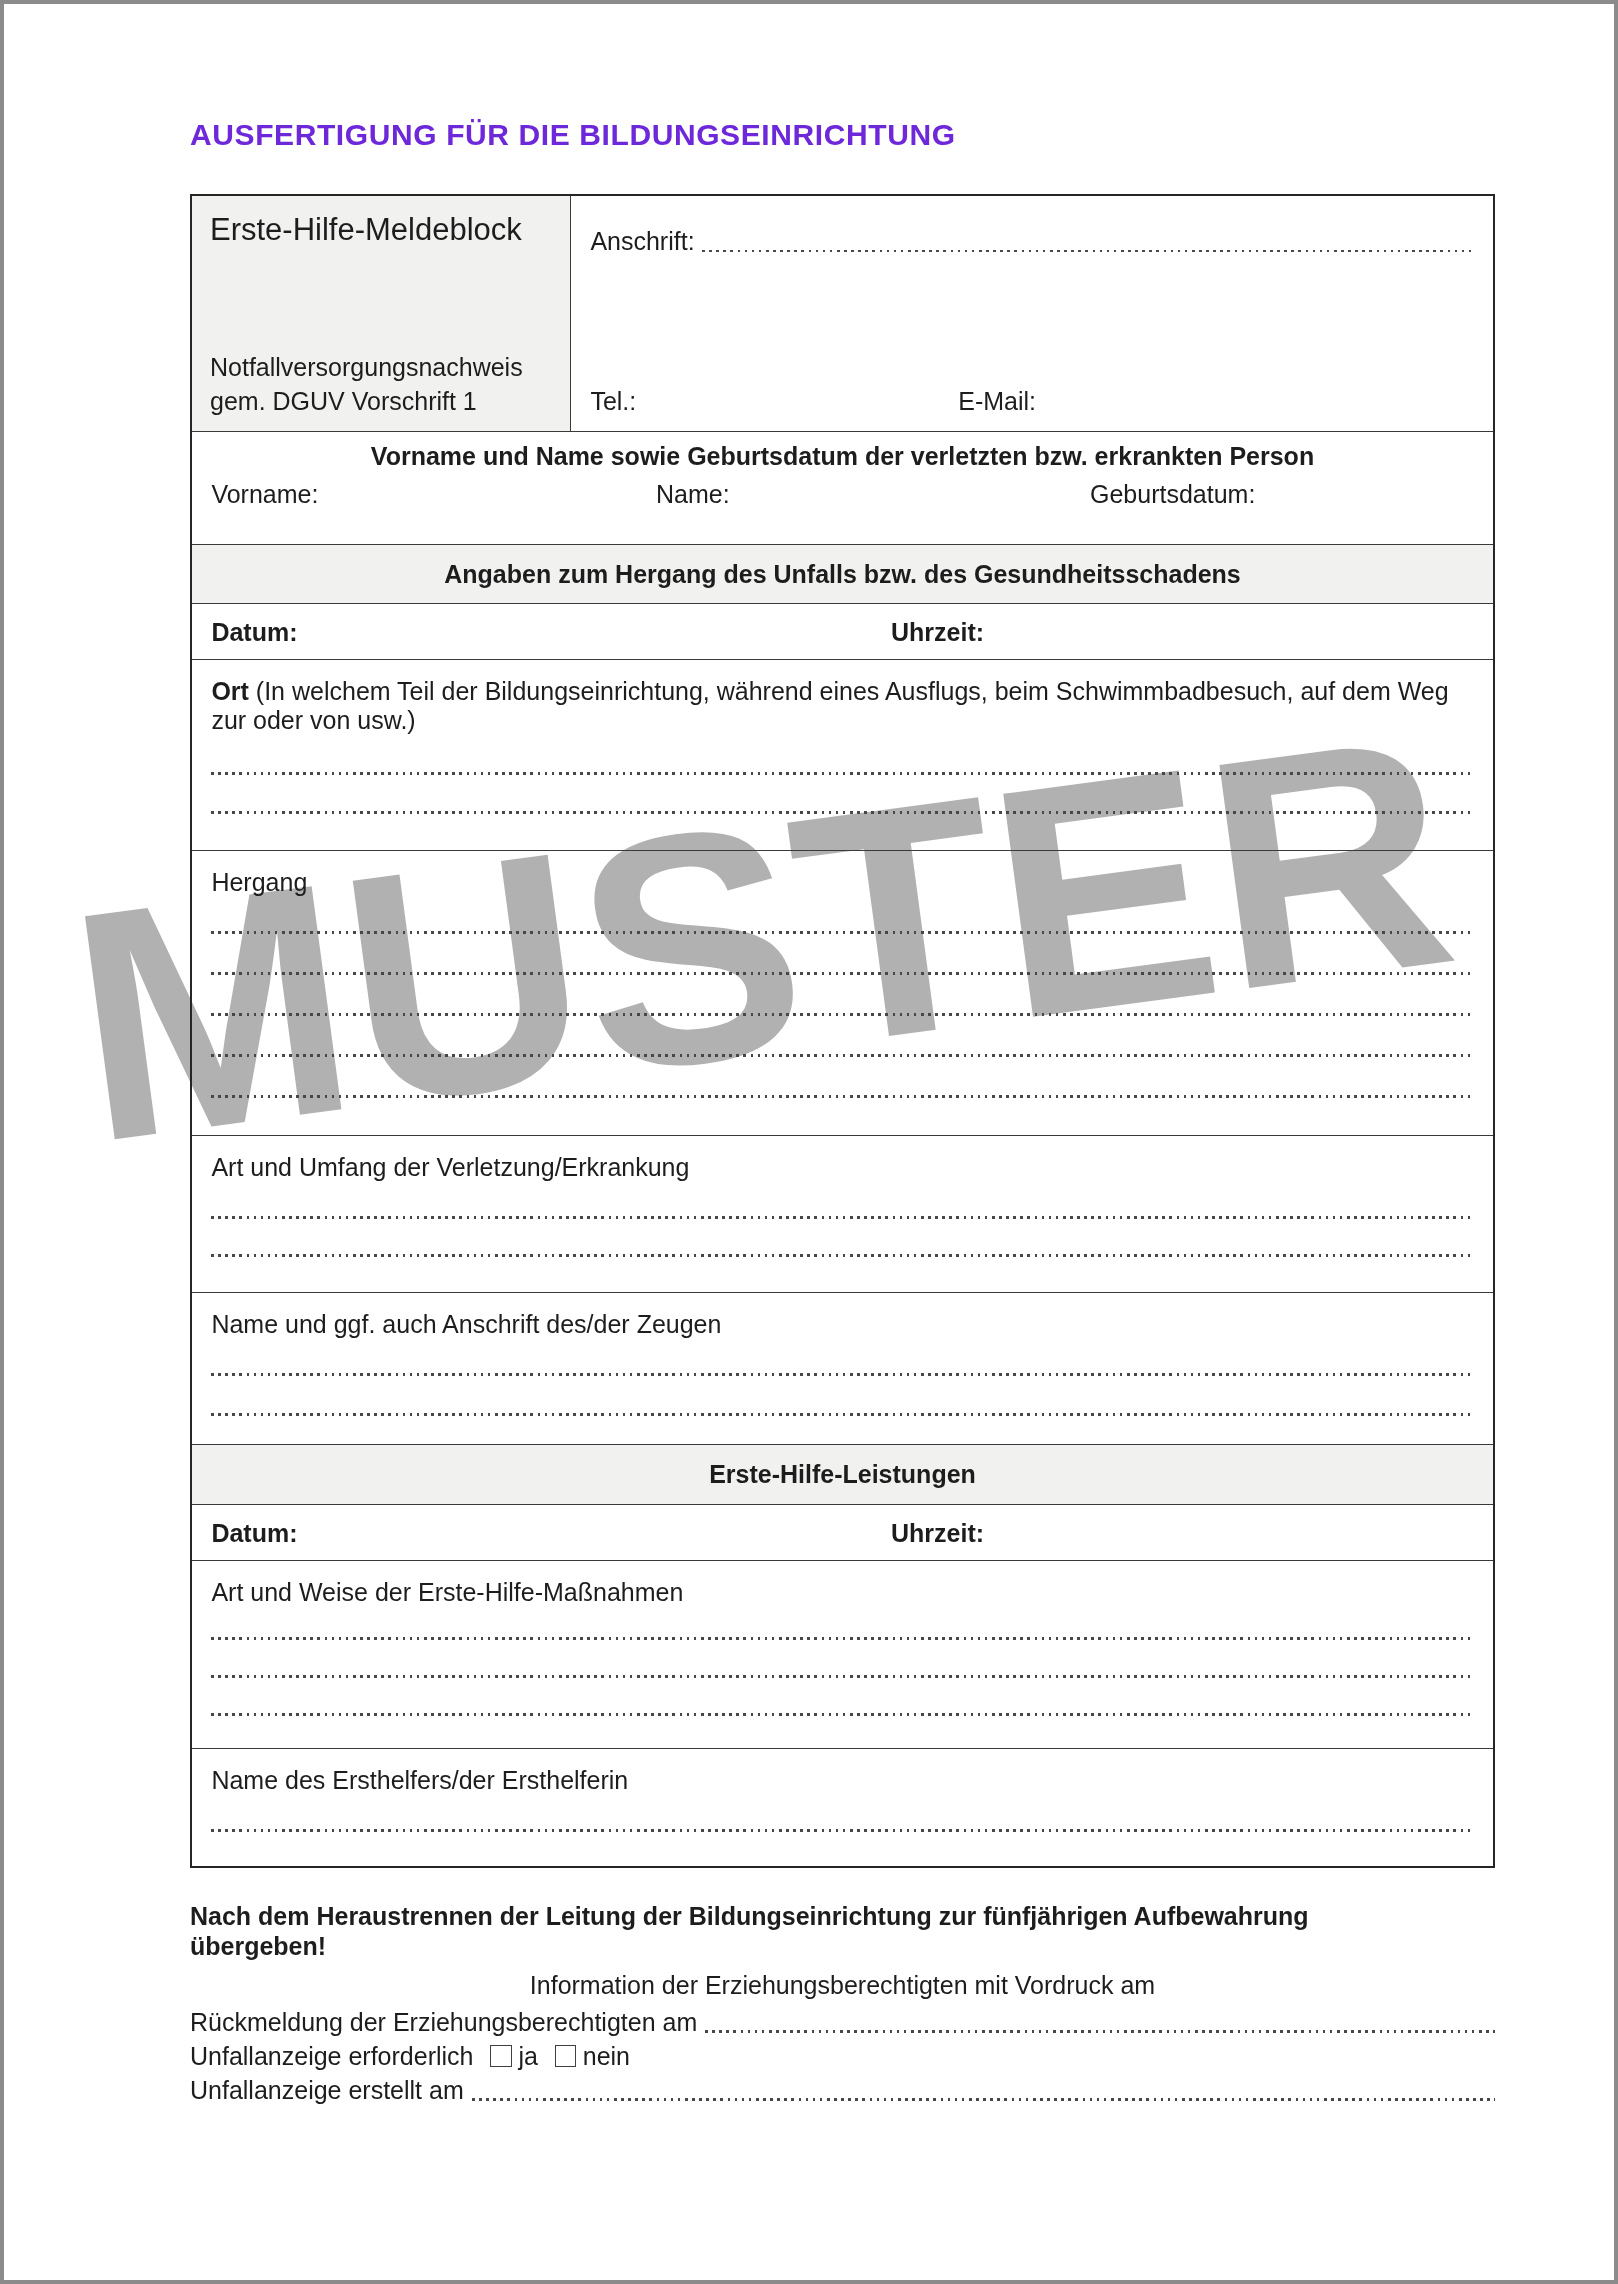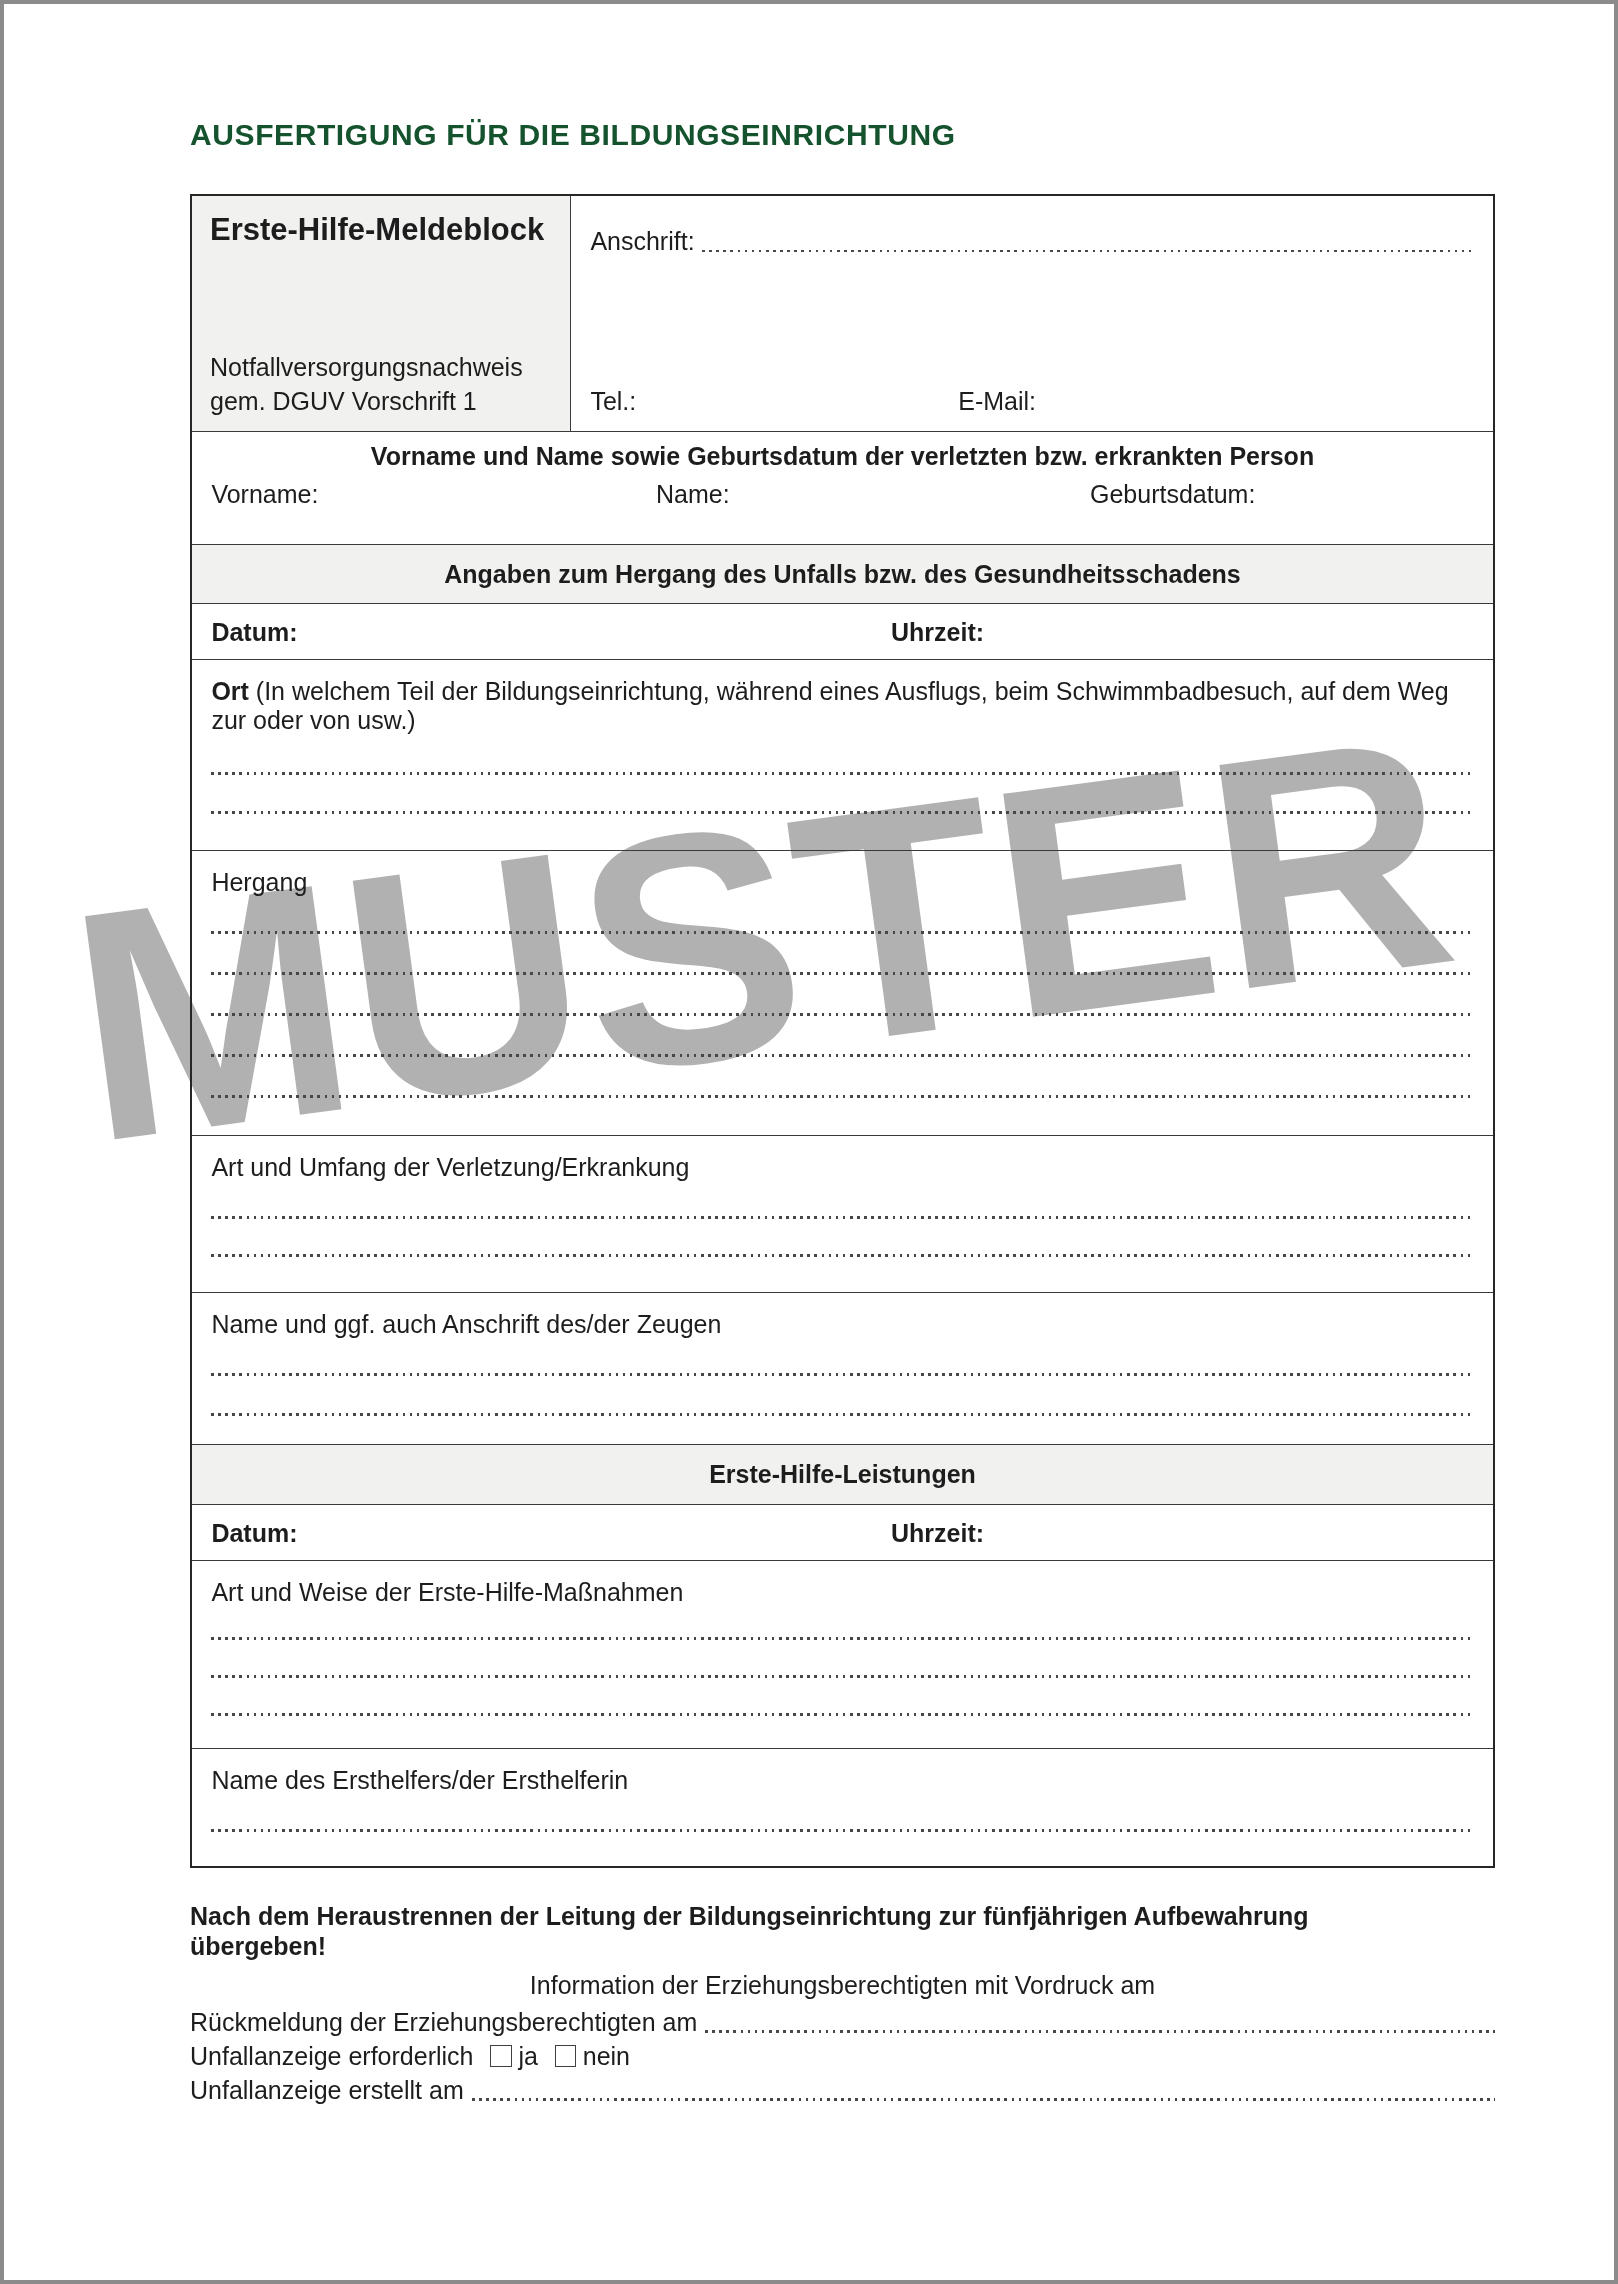--- a/index.html
+++ b/index.html
@@ -11,21 +11,21 @@
     border: 4.5px solid #8b8b8b;
     box-sizing: border-box;
     overflow: hidden;
     font-family: "Liberation Sans", "DejaVu Sans", sans-serif;
     color: #1d1d1d;
   }
   .copy-note {
     position: absolute;
     left: 186px; top: 114px;
     font-size: 30px; font-weight: bold; letter-spacing: 0.6px;
-    color: #14532d;
+    color: #6d28d9;
   }
   .watermark {
     position: absolute;
     left: 68px; top: 771px; width: 1380px;
     text-align: center;
     font-size: 327px; line-height: 327px; font-weight: bold;
     color: #b1b1b1;
     transform: rotate(-7.6deg);
     z-index: 0;
     pointer-events: none;
@@ -48,21 +48,21 @@
   }
   
   .r1 { height: 235px; display: flex; }
   .cell-left {
     width: 379px; box-sizing: border-box;
     background: #f1f2f0;
     border-right: 1.9px solid #3a3a3a;
     display: flex; flex-direction: column; justify-content: space-between;
     padding: 15.5px 11.7px 13px 18px;
   }
-  .meldeblock-title { font-size: 31px; font-weight: bold; }
+  .meldeblock-title { font-size: 31px; font-weight: normal; }
   .meldeblock-sub { font-size: 25px; line-height: 34px; }
   .cell-right {
     flex: 1;
     display: flex; flex-direction: column; justify-content: space-between;
     padding: 30px 19.4px 15.5px 19.4px;
     box-sizing: border-box;
   }
   .fieldline { display: flex; font-size: 25px; line-height: 30px; }
   .leaderline {
     flex: 1 1 auto;

